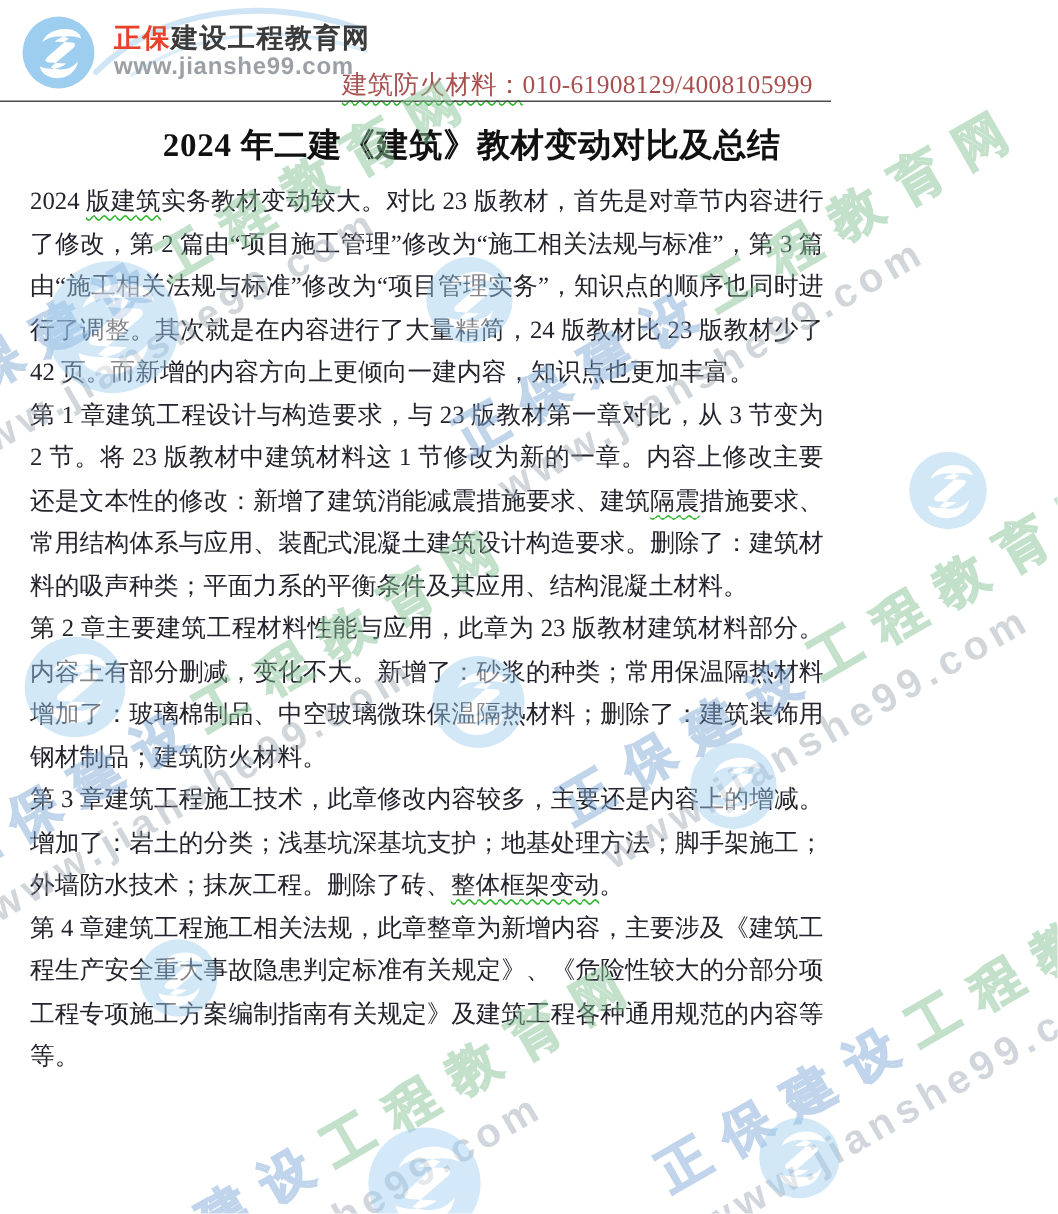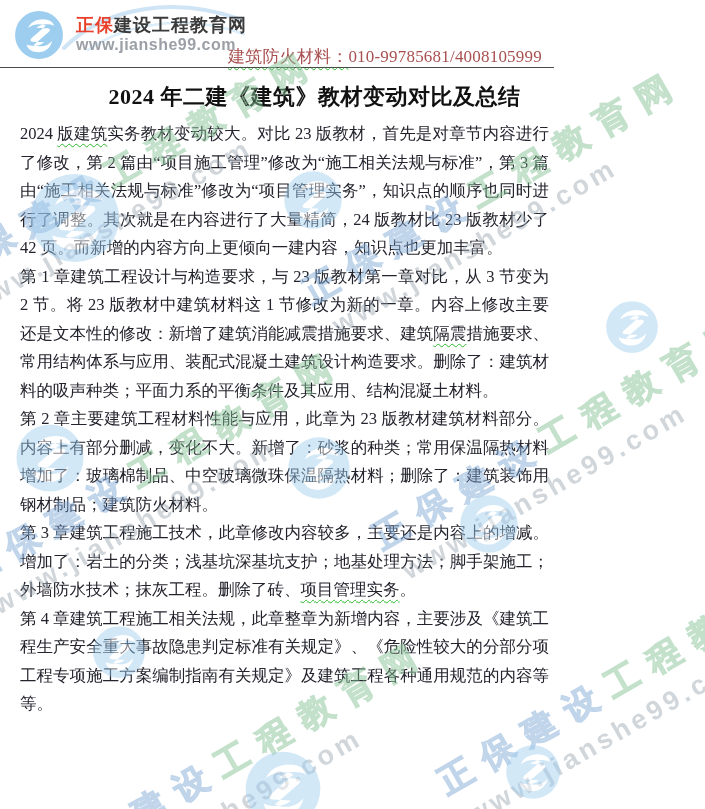--- a/index.html
+++ b/index.html
@@ -84,32 +84,32 @@
       <path d="M30 50 C 70 22 130 14 186 34" fill="none" stroke="#dceefa" stroke-width="2.5" stroke-linecap="round"></path>
     </svg>
     <svg class="logo-circle" width="50" height="50">
         <use href="#logo-mark"></use>
       </svg>
     <div class="brand">
       <span class="brand-red">正保</span><span class="brand-dark">建设工程教育网</span>
     </div>
     <div class="brand-site">www.jianshe99.com</div>
     <div class="phone">
-      <span class="wavy">建筑防火材料：</span><span>010-99785681/4008105999</span>
+      <span class="wavy">建筑防火材料：</span><span>010-61908129/4008105999</span>
     </div>
     <div class="header-rule"></div>
   </div>
 
   <div class="doc-title">2024 年二建《建筑》教材变动对比及总结</div>
 
   <div class="doc-body">
       <p class="para"><span>2024 </span><span class="wavy">版建筑</span><span>实务教材变动较大。对比 23 版教材，首先是对章节内容进行了修改，第 2 篇由“项目施工管理”修改为“施工相关法规与标准”，第 3 篇由“施工相关法规与标准”修改为“项目管理实务”，知识点的顺序也同时进行了调整。其次就是在内容进行了大量精简，24 版教材比 23 版教材少了 42 页。而新增的内容方向上更倾向一建内容，知识点也更加丰富。</span></p>
       <p class="para"><span>第 1 章建筑工程设计与构造要求，与 23 版教材第一章对比，从 3 节变为 2 节。将 23 版教材中建筑材料这 1 节修改为新的一章。内容上修改主要还是文本性的修改：新增了建筑消能减震措施要求、建筑</span><span class="wavy">隔震</span><span>措施要求、常用结构体系与应用、装配式混凝土建筑设计构造要求。删除了：建筑材料的吸声种类；平面力系的平衡条件及其应用、结构混凝土材料。</span></p>
       <p class="para"><span>第 2 章主要建筑工程材料性能与应用，此章为 23 版教材建筑材料部分。内容上有部分删减，变化不大。新增了：砂浆的种类；常用保温隔热材料增加了：玻璃棉制品、中空玻璃微珠保温隔热材料；删除了：建筑装饰用钢材制品；建筑防火材料。</span></p>
-      <p class="para"><span>第 3 章建筑工程施工技术，此章修改内容较多，主要还是内容上的增减。增加了：岩土的分类；浅基坑深基坑支护；地基处理方法；脚手架施工；外墙防水技术；抹灰工程。删除了砖、</span><span class="wavy">项目管理实务</span><span>。</span></p>
+      <p class="para"><span>第 3 章建筑工程施工技术，此章修改内容较多，主要还是内容上的增减。增加了：岩土的分类；浅基坑深基坑支护；地基处理方法；脚手架施工；外墙防水技术；抹灰工程。删除了砖、</span><span class="wavy">整体框架变动</span><span>。</span></p>
       <p class="para"><span>第 4 章建筑工程施工相关法规，此章整章为新增内容，主要涉及《建筑工程生产安全重大事故隐患判定标准有关规定》、《危险性较大的分部分项工程专项施工方案编制指南有关规定》及建筑工程各种通用规范的内容等等。</span></p>
     </div>
 
   <div class="watermark-layer">
 
     <div class="wm-unit" style="left:-70px;top:255px">
       <div class="wm-cjk"><span class="wm-blue">正保建设</span><span class="wm-green">工程教育网</span></div>
       <div class="wm-url">www.jianshe99.com</div>
     </div>
     <div class="wm-unit" style="left:295px;top:275px">

